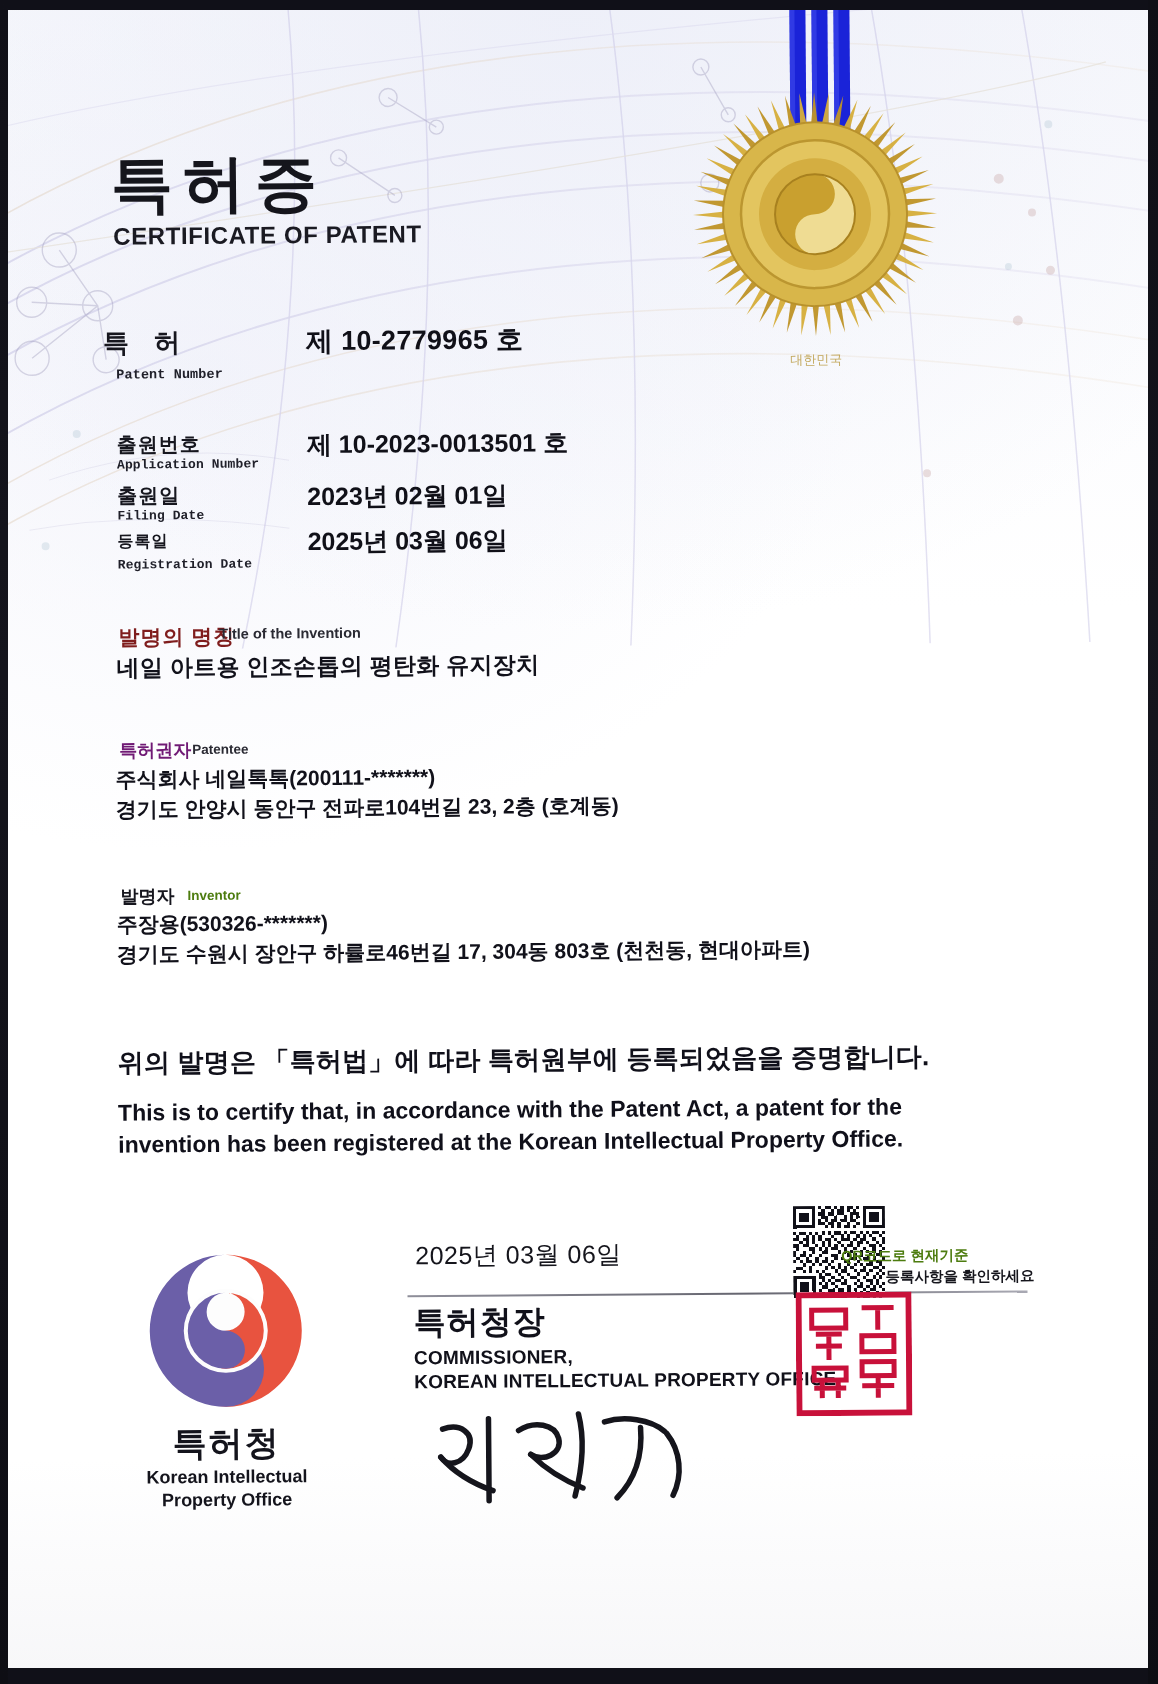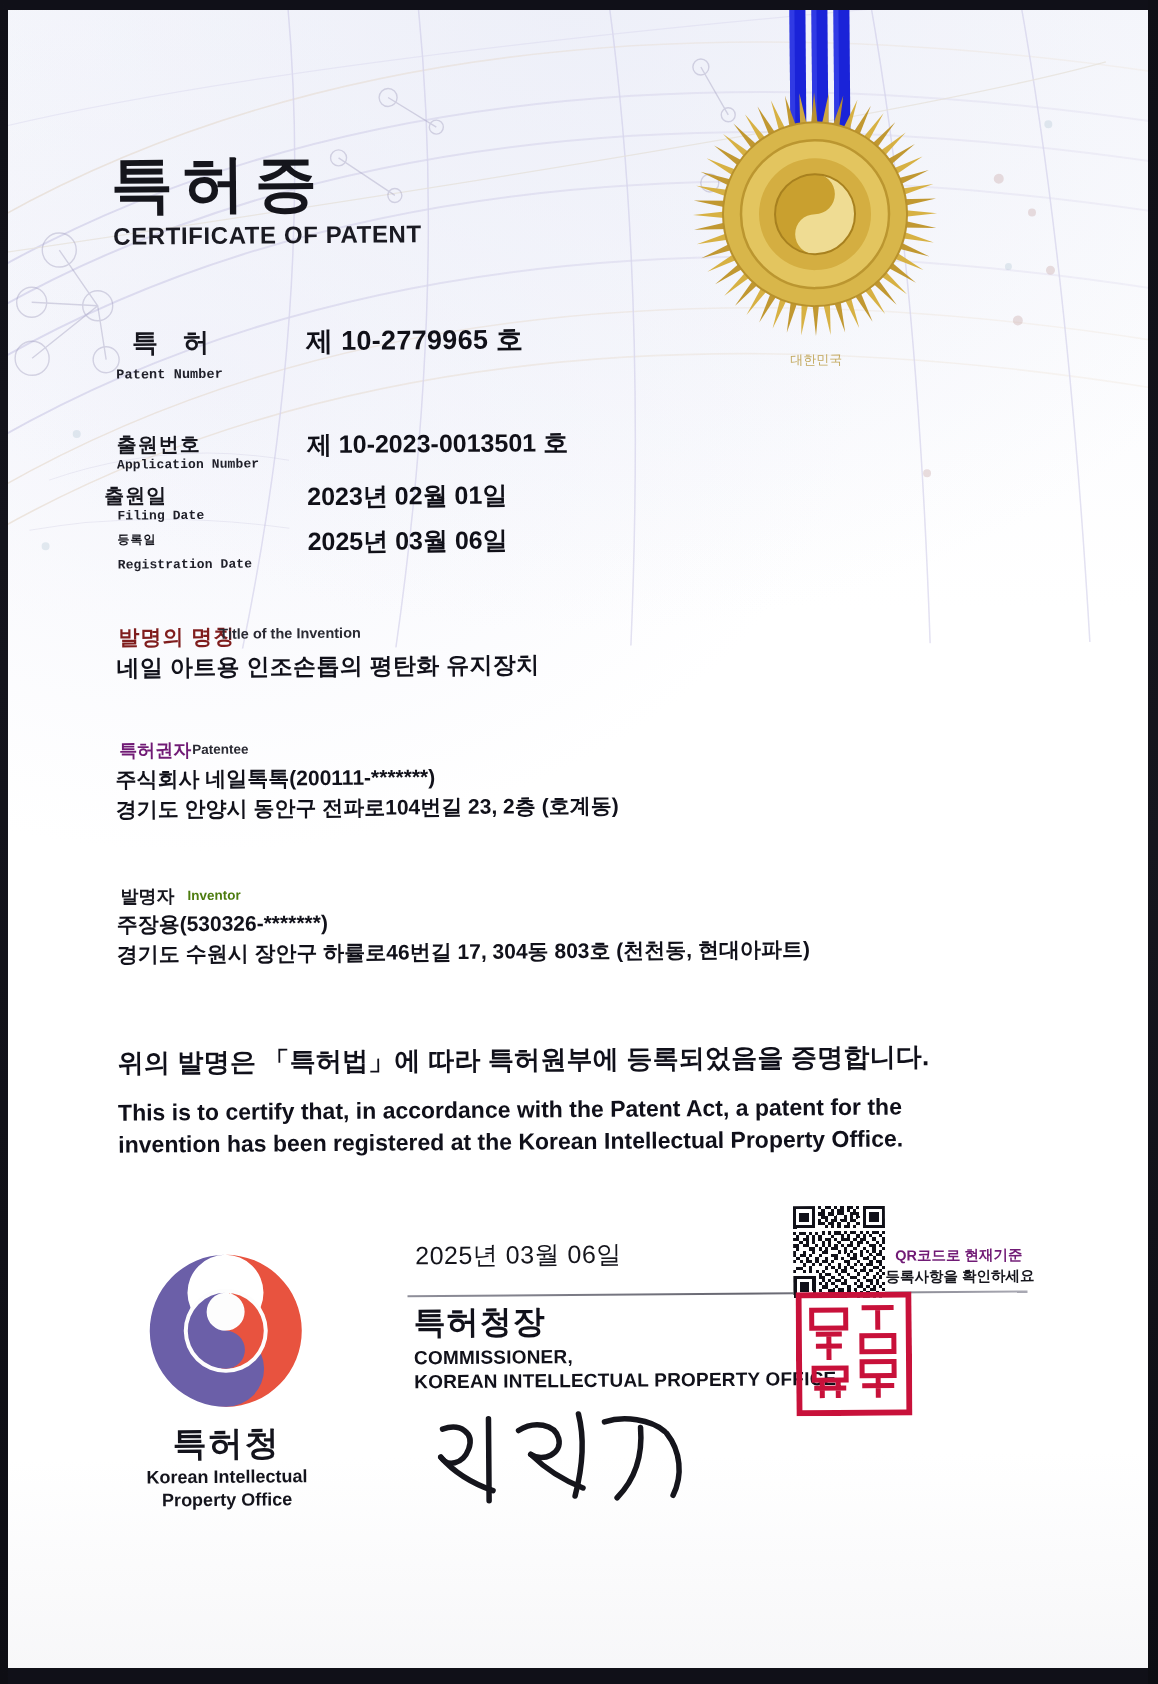--- a/index.html
+++ b/index.html
@@ -26,33 +26,33 @@
   .title-ko{position:absolute;left:124px;top:133px;font-size:62px;font-weight:700;
             letter-spacing:10px;color:#15151c;}
   .title-en{position:absolute;left:126px;top:213px;font-size:24px;font-weight:700;
             letter-spacing:.6px;color:#1a1a22;}
 
   
   .lbl-ko{position:absolute;font-weight:700;color:#16161e;}
   .lbl-en{position:absolute;font-weight:700;color:#20202a;font-size:13.5px;letter-spacing:.1px;font-family:Liberation Mono, monospace;}
   .val{position:absolute;font-weight:700;color:#101018;}
 
-  .r1-ko{left:144px;top:316px;font-size:26px;letter-spacing:9px;}
+  .r1-ko{left:115px;top:316px;font-size:26px;letter-spacing:9px;}
   .r1-en{left:128px;top:358px;}
   .r1-v{left:318px;top:315px;font-size:27px;letter-spacing:.3px;}
 
   .r2-ko{left:128px;top:422px;font-size:20px;letter-spacing:1px;}
   .r2-en{left:128px;top:448px;font-size:13px;}
   .r2-v{left:318px;top:420px;font-size:25px;}
 
-  .r3-ko{left:115px;top:473px;font-size:20px;letter-spacing:1px;}
+  .r3-ko{left:128px;top:473px;font-size:20px;letter-spacing:1px;}
   .r3-en{left:128px;top:499px;font-size:13px;}
   .r3-v{left:318px;top:472px;font-size:25px;}
 
-  .r4-ko{left:128px;top:522px;font-size:12px;letter-spacing:1px;}
+  .r4-ko{left:128px;top:522px;font-size:16px;letter-spacing:1px;}
   .r4-en{left:128px;top:548px;font-size:13px;}
   .r4-v{left:318px;top:517px;font-size:25px;}
 
   
   .inv-ko{position:absolute;left:128px;top:614px;font-size:21px;font-weight:700;
           letter-spacing:1px;color:#7f1d1d;}
   .inv-en{position:absolute;left:229px;top:617px;font-size:14.5px;font-weight:600;color:#2a2a33;}
   .inv-val{position:absolute;left:126px;top:643px;font-size:23px;font-weight:700;
            letter-spacing:.3px;color:#11111a;}
 
@@ -88,21 +88,21 @@
         background:linear-gradient(90deg,#7b7b88 0%,#4a4a56 55%,#9a9aa6 100%);opacity:.85;}
   .comm-ko{position:absolute;left:418px;top:1294px;font-size:32px;font-weight:700;
            letter-spacing:1px;color:#11111a;}
   .comm-en1{position:absolute;left:418px;top:1340px;font-size:19px;font-weight:700;
             letter-spacing:.2px;color:#11111a;}
   .comm-en2{position:absolute;left:418px;top:1364px;font-size:19px;font-weight:700;
             letter-spacing:.2px;color:#11111a;}
   .signature{position:absolute;left:430px;top:1398px;width:300px;height:110px;}
 
   .qr{position:absolute;left:798px;top:1202px;width:92px;height:92px;}
-  .qr-cap1{position:absolute;left:900px;top:1243px;font-size:14.5px;font-weight:700;color:#701a75;}
+  .qr-cap1{position:absolute;left:846px;top:1243px;font-size:14.5px;font-weight:700;color:#4d7c0f;}
   .qr-cap2{position:absolute;left:890px;top:1264px;font-size:14.5px;font-weight:700;color:#15151c;}
 
   .seal{position:absolute;left:800px;top:1288px;width:116px;height:124px;}
   .medal{position:absolute;left:700px;top:0px;width:250px;height:410px;}
 
   .dark-edge-t{position:absolute;left:0;top:0;width:100%;height:10px;background:#101018;}
   .dark-edge-b{position:absolute;left:0;bottom:0;width:100%;height:16px;background:#101018;}
   .dark-edge-l{position:absolute;left:0;top:0;width:8px;height:100%;
        background:linear-gradient(180deg,#101018 0%,#15151d 40%,#0e0e14 100%);}
   .dark-edge-r{position:absolute;right:0;top:0;width:10px;height:100%;

